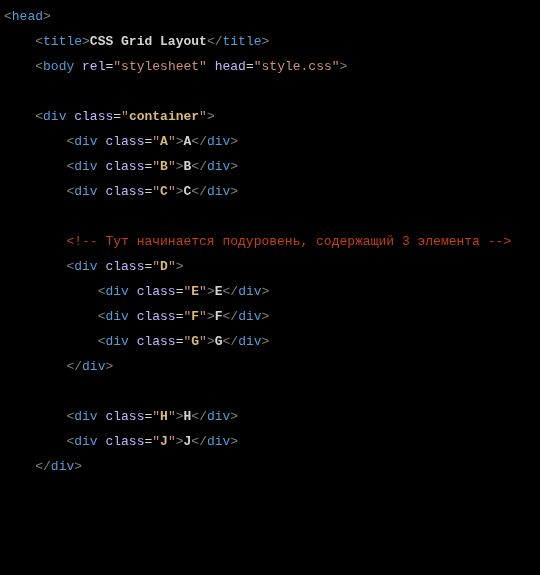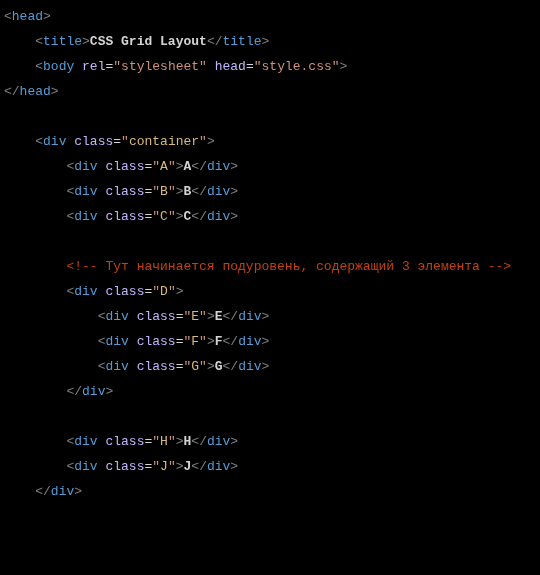--- a/index.html
+++ b/index.html
@@ -19,37 +19,36 @@
     }
     .line {
       white-space: pre;
       line-height: 25px;
       padding-left: 4px;
     }
     .angle { color: #808080; }
     .tag { color: #569cd6; }
     .attr-name { color: #c4b5fd; }
     .attr-value { color: #ce9178; }
-    .attr-value-bold { color: #d7ba7d; font-weight: normal; }
+    .attr-value-bold { color: #d7ba7d; font-weight: bold; }
     .text { color: #d4d4d4; font-weight: bold; }
     .comment { color: #c2410c; }
     .eq { color: #d4d4d4; }
   </style>
 </head>
 <body>
 
 <div>
 
 <div class="line"><span class="angle">&lt;</span><span class="tag">head</span><span class="angle">&gt;</span></div>
 
 <div class="line">    <span class="angle">&lt;</span><span class="tag">title</span><span class="angle">&gt;</span><span class="text">CSS Grid Layout</span><span class="angle">&lt;/</span><span class="tag">title</span><span class="angle">&gt;</span></div>
 
 <div class="line">    <span class="angle">&lt;</span><span class="tag">body</span> <span class="attr-name">rel</span><span class="eq">=</span><span class="attr-value">"stylesheet"</span> <span class="attr-name">head</span><span class="eq">=</span><span class="attr-value">"style.css"</span><span class="angle">&gt;</span></div>
 
-<div class="line"><span class="angle">&lt;/</span><span class="tag">head</span><span class="angle">&gt;</span></div>
 
 <div class="line"> </div>
 
 
 <div class="line">    <span class="angle">&lt;</span><span class="tag">div</span> <span class="attr-name">class</span><span class="eq">=</span><span class="attr-value">"</span><span class="attr-value-bold">container</span><span class="attr-value">"</span><span class="angle">&gt;</span></div>
 
 <div class="line">        <span class="angle">&lt;</span><span class="tag">div</span> <span class="attr-name">class</span><span class="eq">=</span><span class="attr-value">"</span><span class="attr-value-bold">A</span><span class="attr-value">"</span><span class="angle">&gt;</span><span class="text">A</span><span class="angle">&lt;/</span><span class="tag">div</span><span class="angle">&gt;</span></div>
 
 <div class="line">        <span class="angle">&lt;</span><span class="tag">div</span> <span class="attr-name">class</span><span class="eq">=</span><span class="attr-value">"</span><span class="attr-value-bold">B</span><span class="attr-value">"</span><span class="angle">&gt;</span><span class="text">B</span><span class="angle">&lt;/</span><span class="tag">div</span><span class="angle">&gt;</span></div>
 

